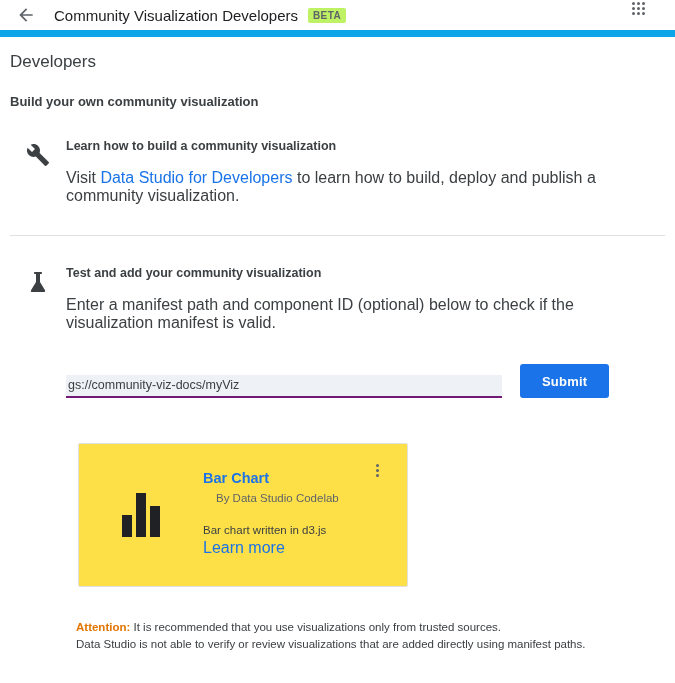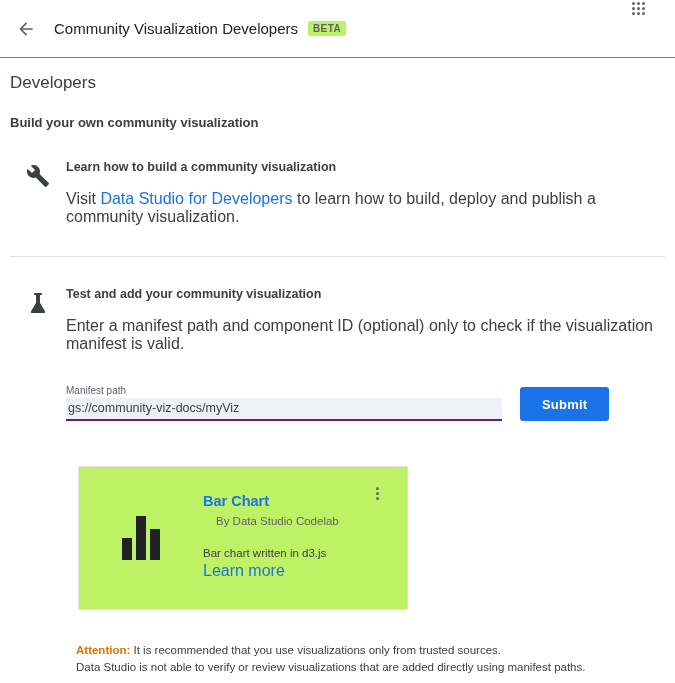--- a/index.html
+++ b/index.html
@@ -10,24 +10,24 @@
     width: 675px;
     height: 683px;
     font-family: "Liberation Sans", sans-serif;
     background: #ffffff;
     color: #202124;
     overflow: hidden;
   }
 
   
   .header {
-    height: 58px;
+    height: 37px;
     display: flex;
     align-items: center;
-    border-bottom: 1px solid #0ea5e9;
+    border-bottom: 7px solid #0ea5e9;
     padding: 8px 12px;
     box-sizing: border-box;
     position: relative;
   }
   .back-btn {
     width: 28px;
     height: 28px;
     display: flex;
     align-items: center;
     justify-content: center;
@@ -183,21 +183,21 @@
     padding-left: 68px;
   }
   .viz-card {
     width: 330px;
     height: 144px;
     box-sizing: border-box;
     border: 1px solid #e0e0e0;
     border-radius: 2px;
     display: flex;
     position: relative;
-    background: #bef264;
+    background: #fde047;
   }
   .viz-thumb {
     width: 124px;
     flex: 0 0 124px;
     display: flex;
     align-items: center;
     justify-content: center;
   }
   .bar-icon {
     display: flex;
@@ -321,25 +321,24 @@
   <hr class="divider">
 
   <div class="section">
     <div class="icon-col">
       <svg width="24" height="24" viewBox="0 0 24 24">
         <path fill="#3c4043" d="M6 22h12c.9 0 1.5-1 1-1.8L14 12V4h1c.6 0 1-.4 1-1s-.4-1-1-1H9c-.6 0-1 .4-1 1s.4 1 1 1h1v8l-5 8.2c-.5.8.1 1.8 1 1.8z"></path>
       </svg>
     </div>
     <div class="body-col">
       <div class="section-heading">Test and add your community visualization</div>
-      <p class="section-text">Enter a manifest path and component ID (optional) only to check if the visualization manifest is valid.</p>
+      <p class="section-text">Enter a manifest path and component ID (optional) below to check if the visualization manifest is valid.</p>
 
       <div class="form-row">
         <div class="field">
-          <span class="field-label">Manifest path</span>
           <input type="text" value="gs://community-viz-docs/myViz" style="">
         </div>
         <button class="submit-btn">Submit</button>
       </div>
     </div>
   </div>
 
   <div class="card-wrap">
     <div class="viz-card">
       <div class="viz-thumb">

